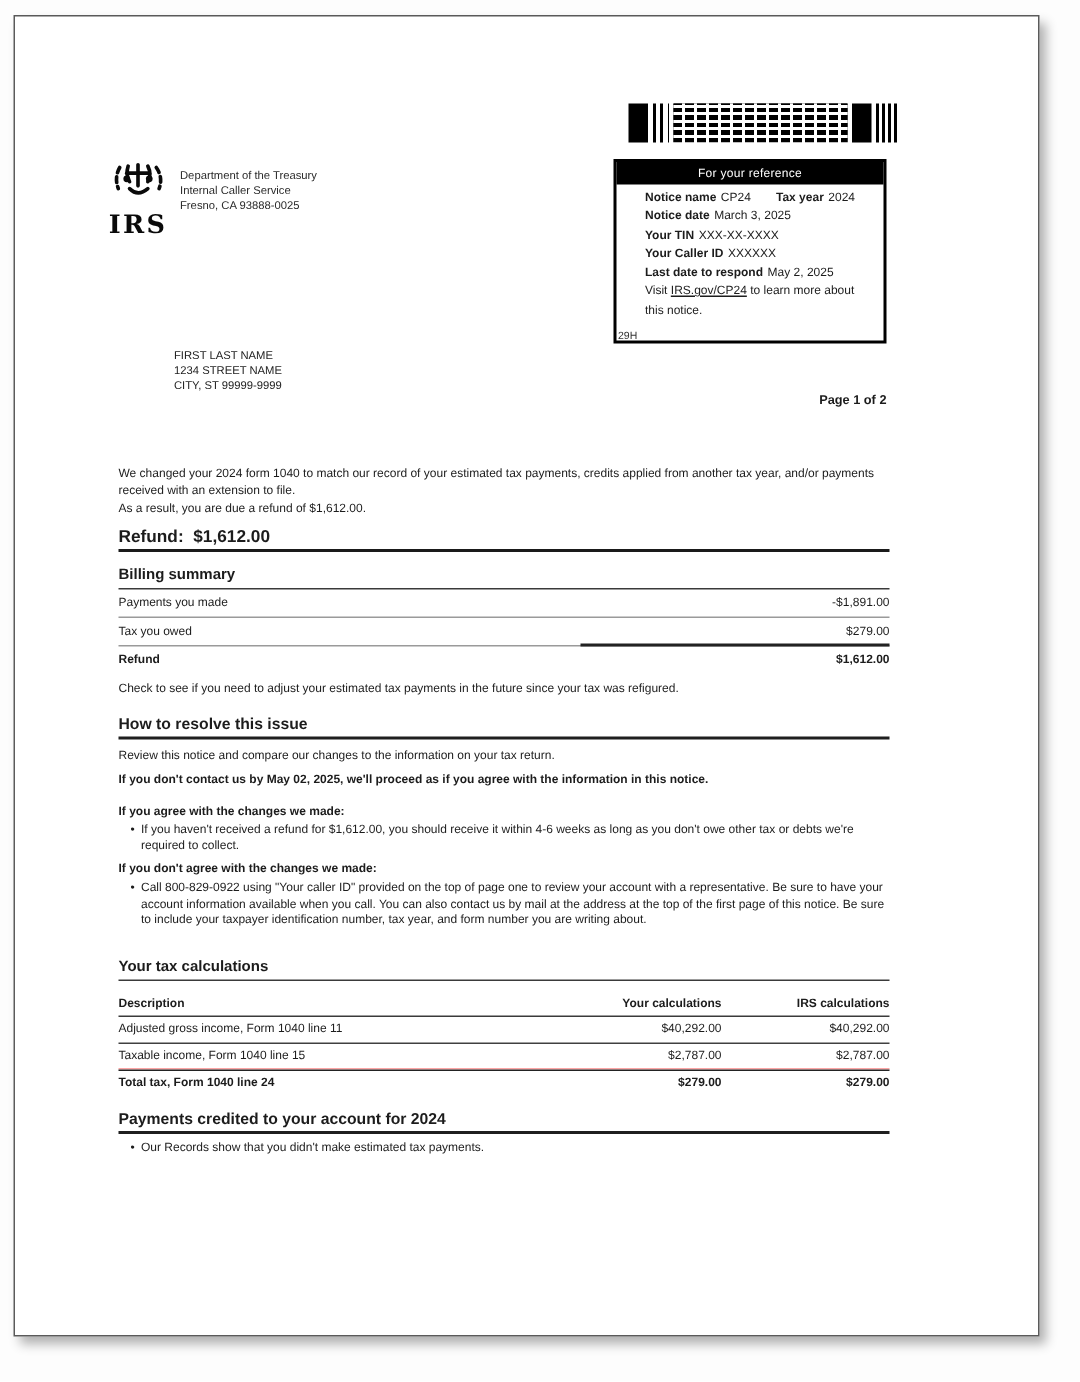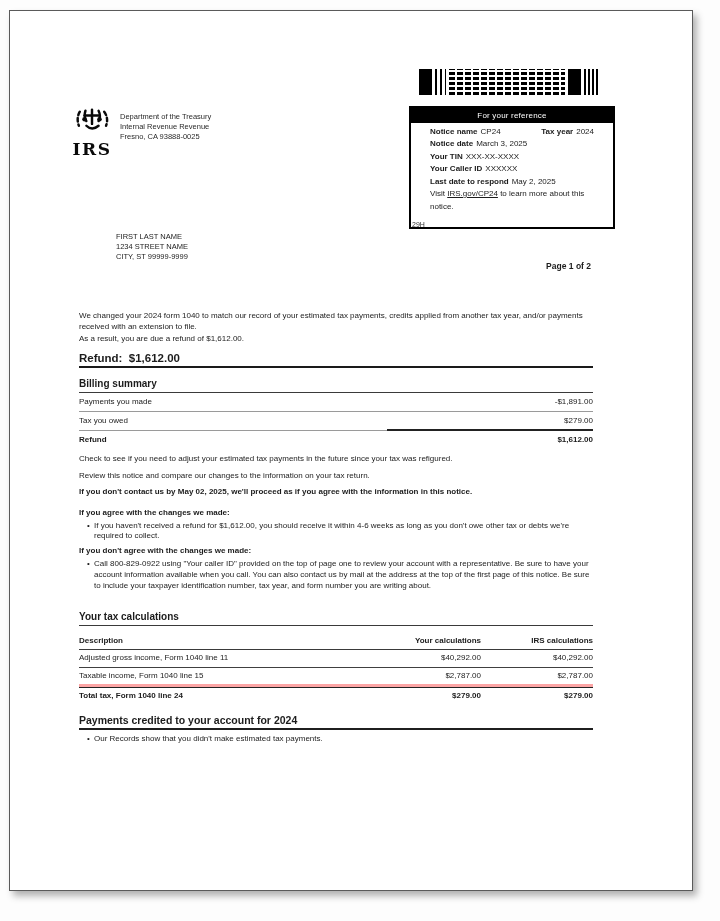--- a/index.html
+++ b/index.html
@@ -17,21 +17,21 @@
   .barcode { position:absolute; left:409px; top:58px; width:181px; height:26px; display:flex; gap:3px; }
   .bc-block { width:13px; background:#000; }
   .bc-bars-l { width:11px; background:repeating-linear-gradient(90deg,#000 0 2px,#fff 2px 5px); }
   .bc-bars-r { width:16px; background:repeating-linear-gradient(90deg,#000 0 2px,#fff 2px 4px); }
   .bc-mid { flex:1; background-image:
       repeating-linear-gradient(0deg,#000 0 3px,#fff 3px 5px),
       repeating-linear-gradient(90deg,#000 0 6px,#fff 6px 8px);
     background-blend-mode:lighten; }
 
   
-  .refbox { position:absolute; left:399px; top:95px; width:206px; border:2px solid #000; background:#fff; }
+  .refbox { position:absolute; left:399px; top:95px; width:182px; border:2px solid #000; background:#fff; }
   .refbox-title { background:#000; color:#fff; text-align:center; font-size:8px; padding:2.5px 0 3px; letter-spacing:.2px; }
   .refbox-body { padding:3px 19px 14px; font-size:8px; line-height:12.5px; }
   .refrow { display:flex; justify-content:space-between; }
   .kv b { margin-right:3px; }
   .visit { margin-top:0; }
   .link { text-decoration:underline; color:#1c1c1c; }
   .form-code { position:absolute; left:402px; top:210px; font-size:7px; color:#333; }
 
   
   .logo-wrap { position:absolute; left:58px; top:96px; width:48px; text-align:center; }
@@ -64,21 +64,21 @@
   .bullet .btxt { flex:1; }
 
   
   .taxtable { margin-top:7px; }
   .trow { display:flex; padding:3px 0 2.5px; border-bottom:1px solid #404040; }
   .trow .c-desc { flex:1; }
   .trow .c-your { width:110px; text-align:right; }
   .trow .c-irs { width:112px; text-align:right; }
   .trow.thead { font-weight:bold; border-bottom:1.5px solid #3a3a3a; }
   .trow.tlast { border-bottom:none; border-top:1.5px solid #222; font-weight:bold; }
-  .trow.r1 { border-bottom:3px solid #fca5a5; }
+  .trow.r1 { border-bottom:1px solid #fca5a5; }
 </style>
 </head>
 <body>
 
 <div class="stage">
   <div class="sheet">
 
     <div class="barcode">
       <div class="bc-block"></div>
       <div class="bc-bars-l"></div>
@@ -116,21 +116,21 @@
             <path d="M12 9 L28 9"></path>
           </g>
           <circle cx="12" cy="13" r="2.4" fill="#0a0a0a"></circle>
           <circle cx="28" cy="13" r="2.4" fill="#0a0a0a"></circle>
         </svg>
       </span>
       <div class="logo-text">IRS</div>
     </div>
     <div class="agency">
       <div>Department of the Treasury</div>
-      <div>Internal Revenue Revenue</div>
+      <div>Internal Caller Service</div>
       <div>Fresno, CA 93888-0025</div>
     </div>
 
     <div class="recipient">
       <div>FIRST LAST NAME</div>
       <div>1234 STREET NAME</div>
       <div>CITY, ST 99999-9999</div>
     </div>
 
     <div class="page-label">Page 1 of 2</div>
@@ -153,20 +153,21 @@
           <span>$279.00</span>
           <div class="sumline"></div>
         </div>
         <div class="bsrow total">
           <span>Refund</span>
           <span>$1,612.00</span>
         </div>
       </div>
       <div class="note">Check to see if you need to adjust your estimated tax payments in the future since your tax was refigured.</div>
 
+      <div class="h2 h2-thick" style="margin-top:13px; font-size:10.5px;">How to resolve this issue</div>
       <div class="note">Review this notice and compare our changes to the information on your tax return.</div>
       <div class="bold-line">If you don't contact us by May 02, 2025, we'll proceed as if you agree with the information in this notice.</div>
 
       <div class="subhead">If you agree with the changes we made:</div>
       <div class="bullet">
         <span class="dot">•</span>
         <span class="btxt">If you haven't received a refund for $1,612.00, you should receive it within 4-6 weeks as long as you don't owe other tax or debts we're required to collect.</span>
       </div>
 
       <div class="subhead" style="margin-top:4px;">If you don't agree with the changes we made:</div>

